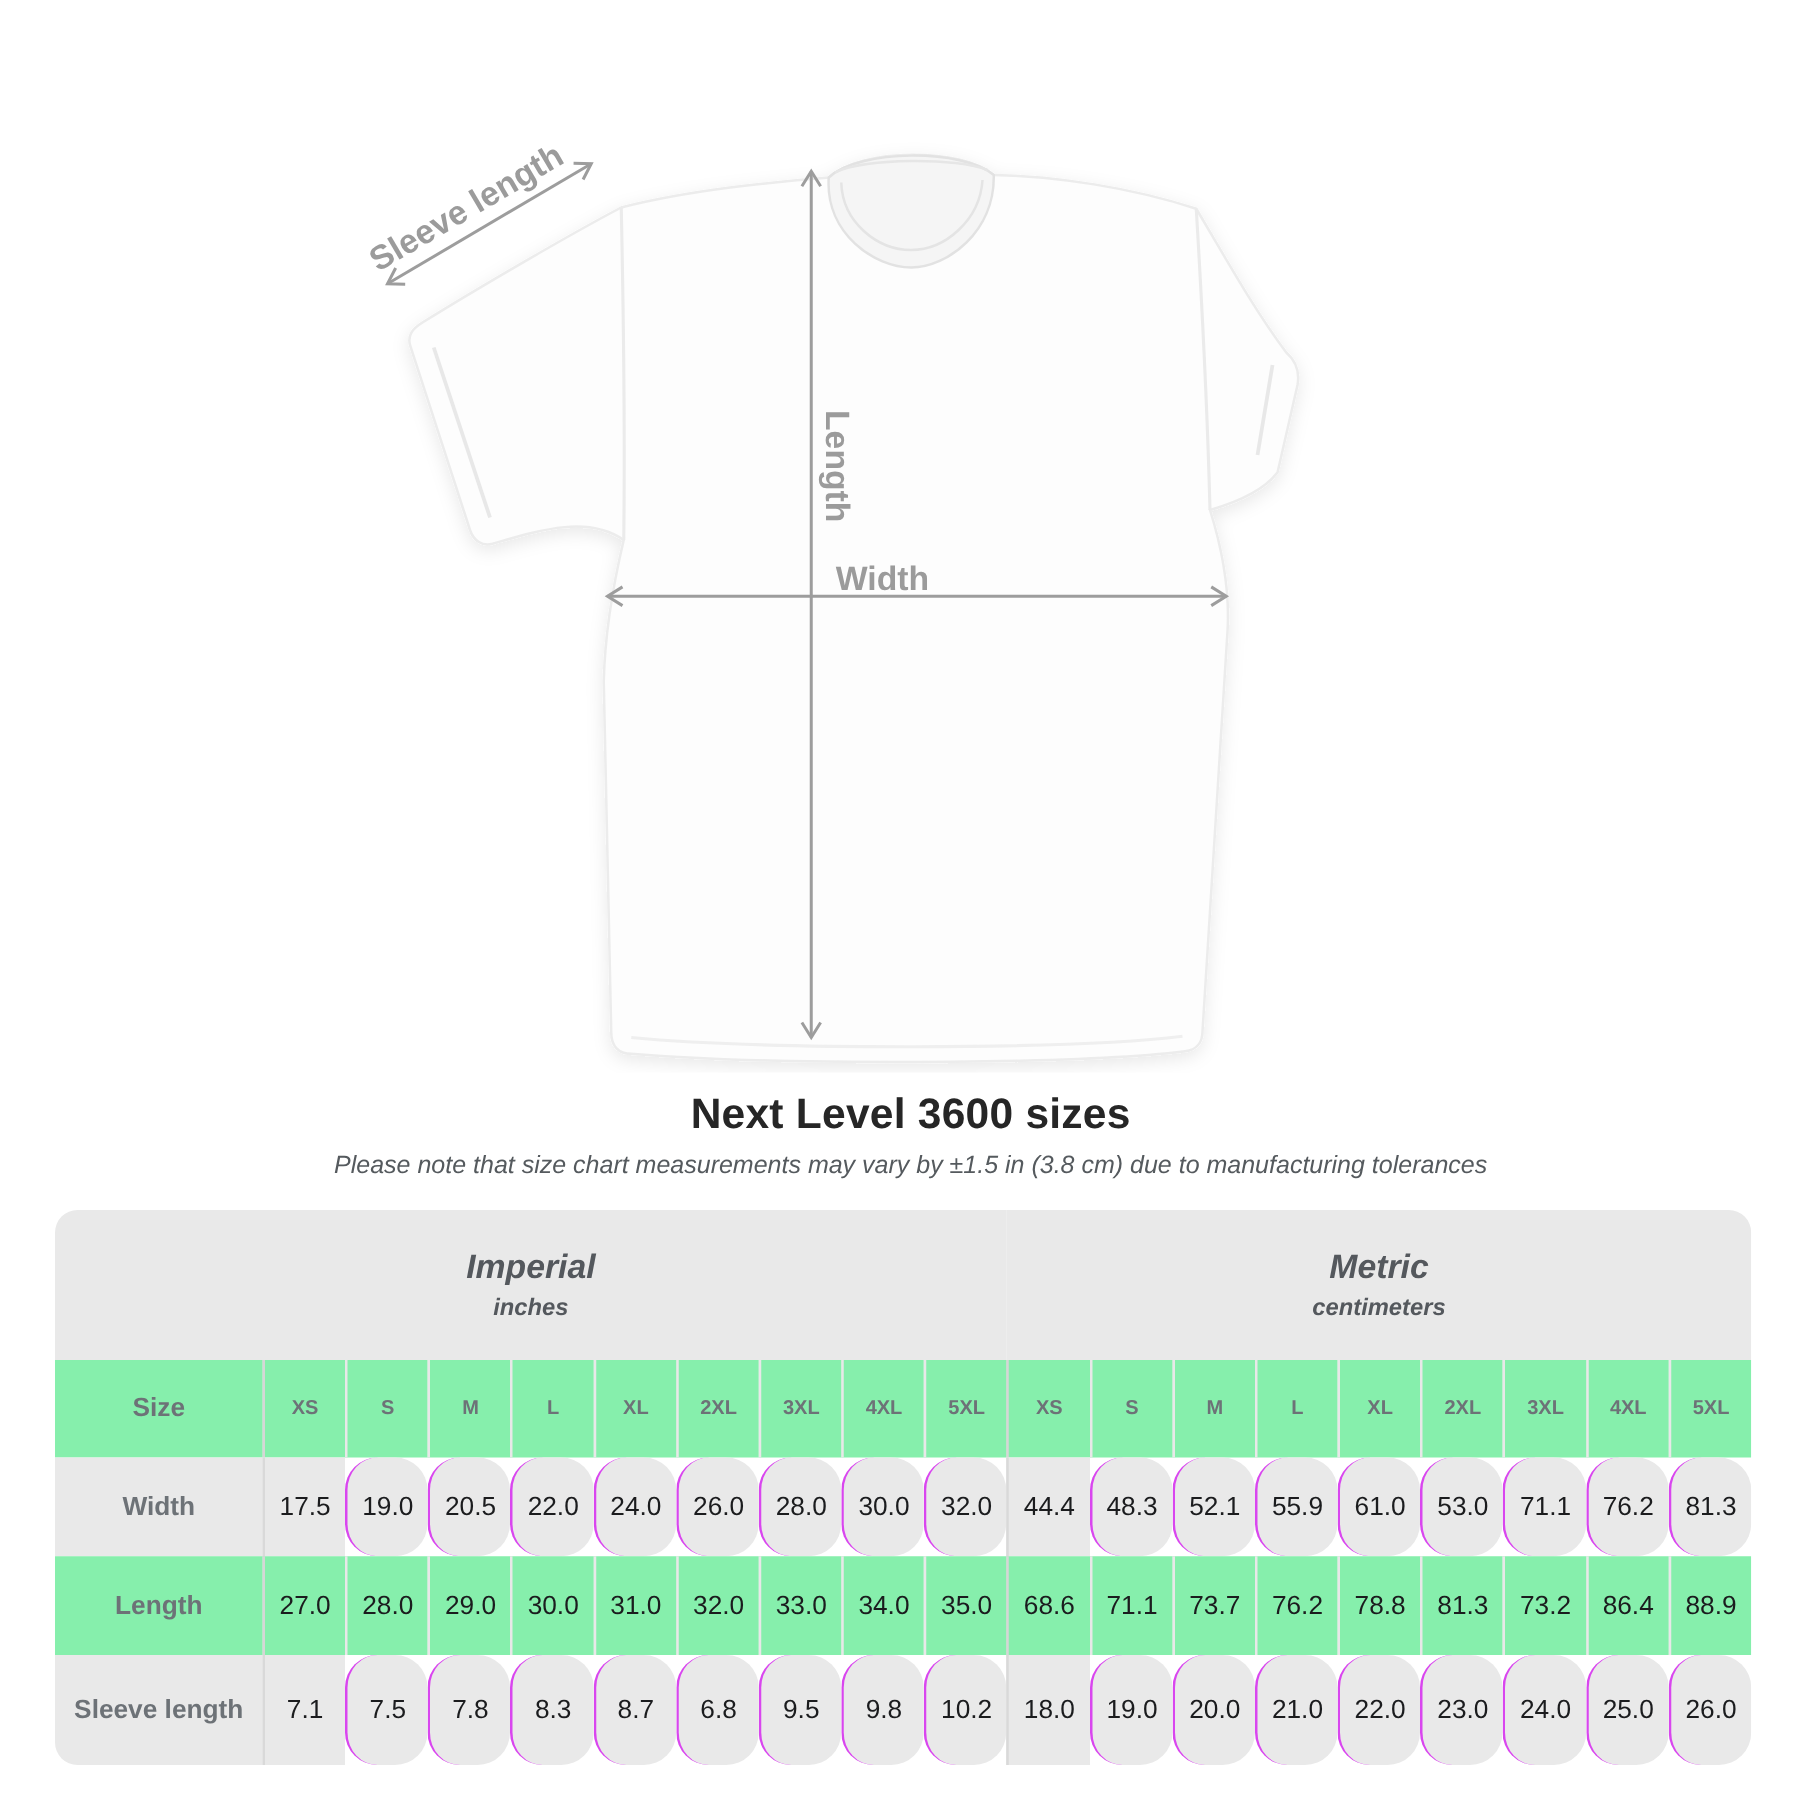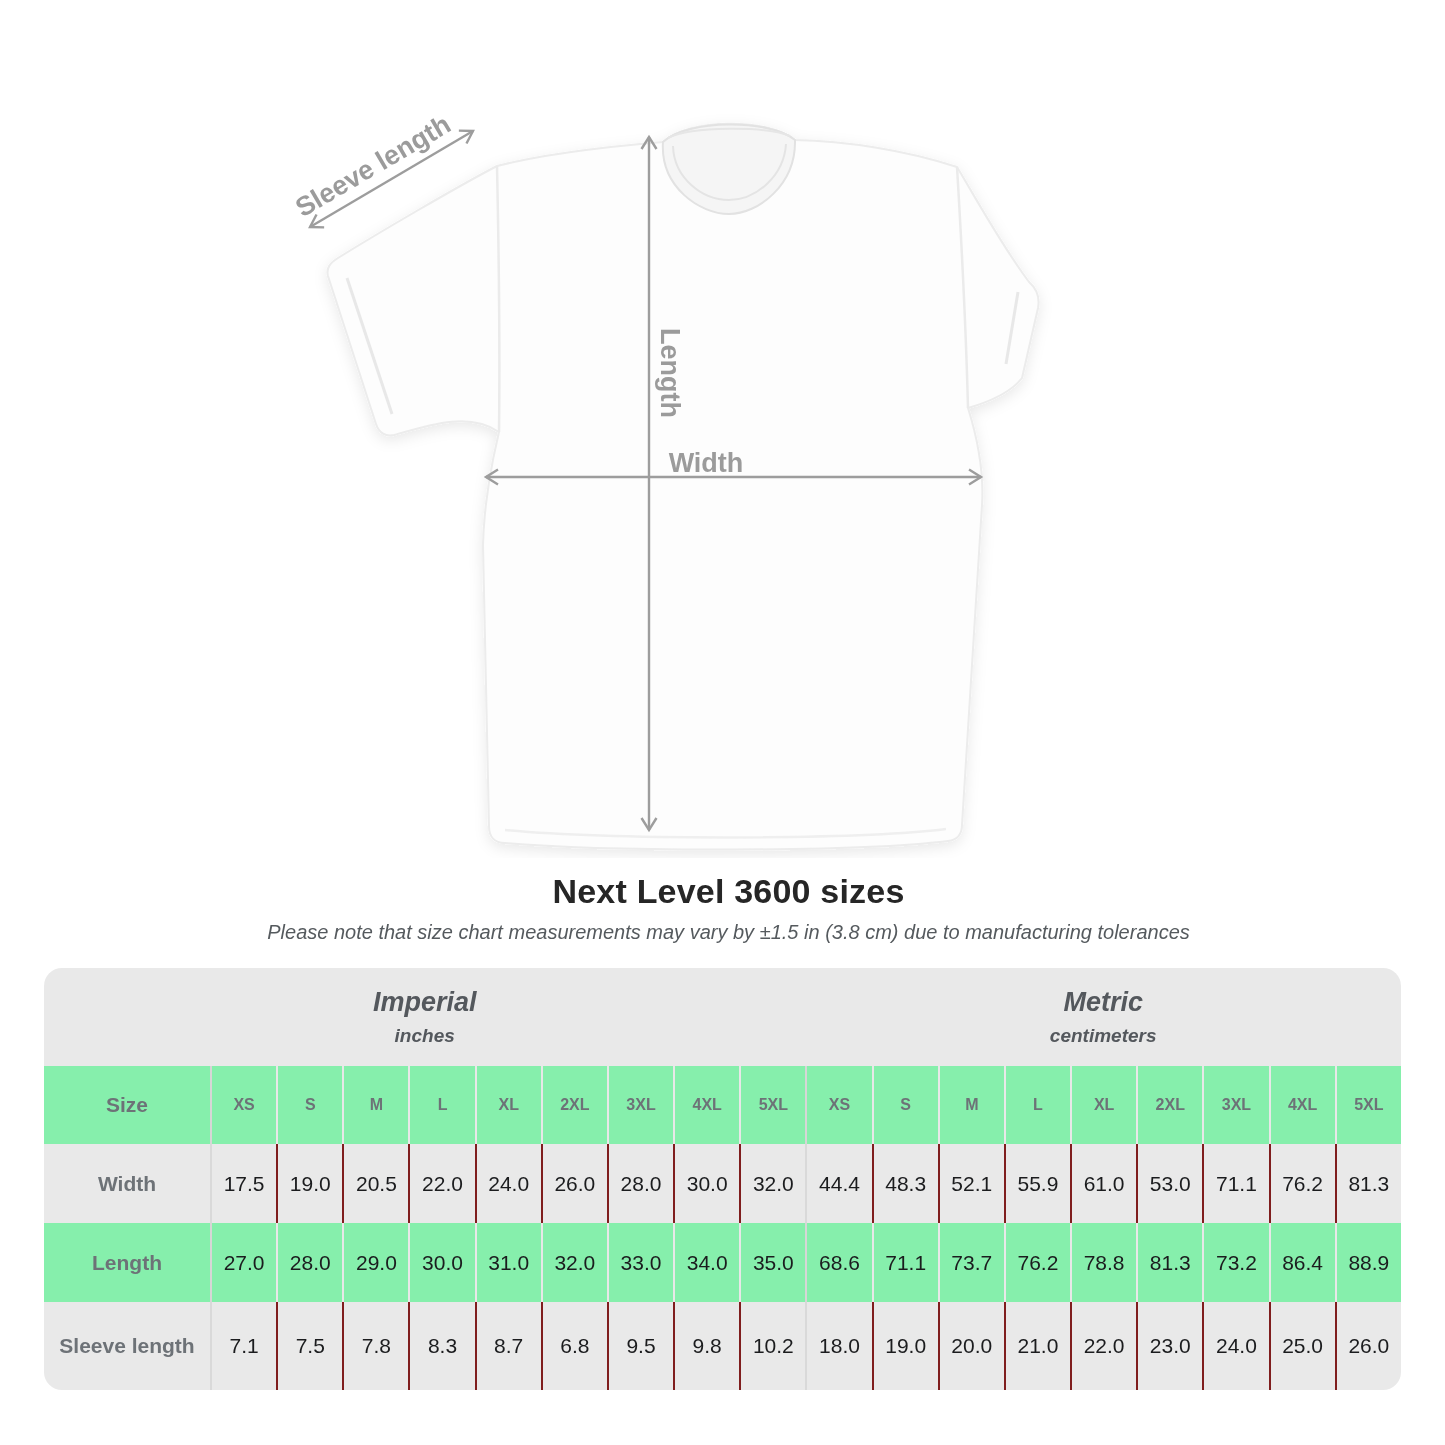--- a/index.html
+++ b/index.html
@@ -19,36 +19,36 @@
   .table-outer{
     margin:24px 44px 0 44px;
     border-radius:18px;
     overflow:hidden;
   }
   table.size-table{
     width:100%;
     border-collapse:separate;border-spacing:0;
     table-layout:fixed;
   }
-  tr.band-row th{height:98px;background:#e9e9e9;vertical-align:middle;padding:0;}
+  tr.band-row th{height:120px;background:#e9e9e9;vertical-align:middle;padding:0;}
   .band-title{font-size:27px;font-weight:bold;font-style:italic;color:#54585d;}
   .band-sub{font-size:19px;font-style:italic;color:#54585d;margin-top:7px;text-align:center;}
   tr.size-row{height:78px;}
   tbody tr.data-row{height:79px;}
   tbody tr.data-row:last-child{height:88px;}
   th,td{text-align:center;vertical-align:middle;padding:0;}
   .row-label{
     color:#6d7277;font-weight:bold;font-size:21px;
   }
   .size-th{color:#6d7277;font-weight:bold;font-size:16px;}
   .val{color:#1b1c1e;font-size:21px;font-weight:normal;}
   tr.r-gray th, tr.r-gray td{background:#e9e9e9;}
   tr.r-white th, tr.r-white td{background:#86efac;}
   tr.r-white .sep{border-left:2px solid #e8e8e8;}
-  tr.r-gray  .sep{border-left:2px solid #7f1d1d;}
+  tr.r-gray  .sep{border-left:2px solid #d946ef;border-radius:26px;}
   tr.r-white .sep-strong{border-left:2px solid #d6d6d6;}
   tr.r-gray  .sep-strong{border-left:2px solid #d9d9d9;}
 </style>
 </head>
 <body>
 
 <div class="diagram-wrap">
   <svg width="1445" height="858" viewBox="0 0 1445 858">
     <defs>
       <marker id="ah" markerUnits="userSpaceOnUse" markerWidth="34" markerHeight="34" viewBox="-17 -17 34 34" refX="0" refY="0" orient="auto-start-reverse">

